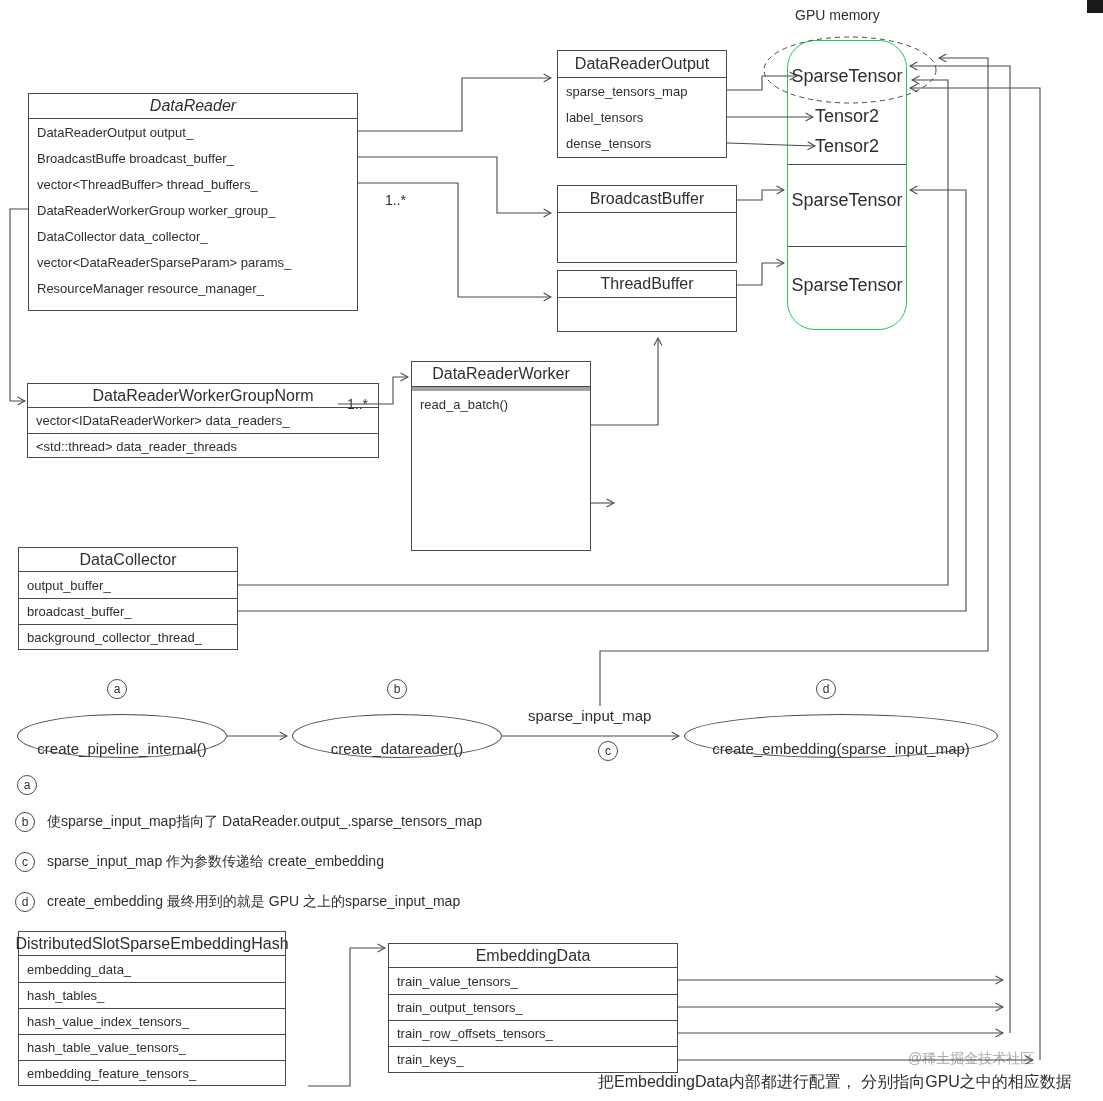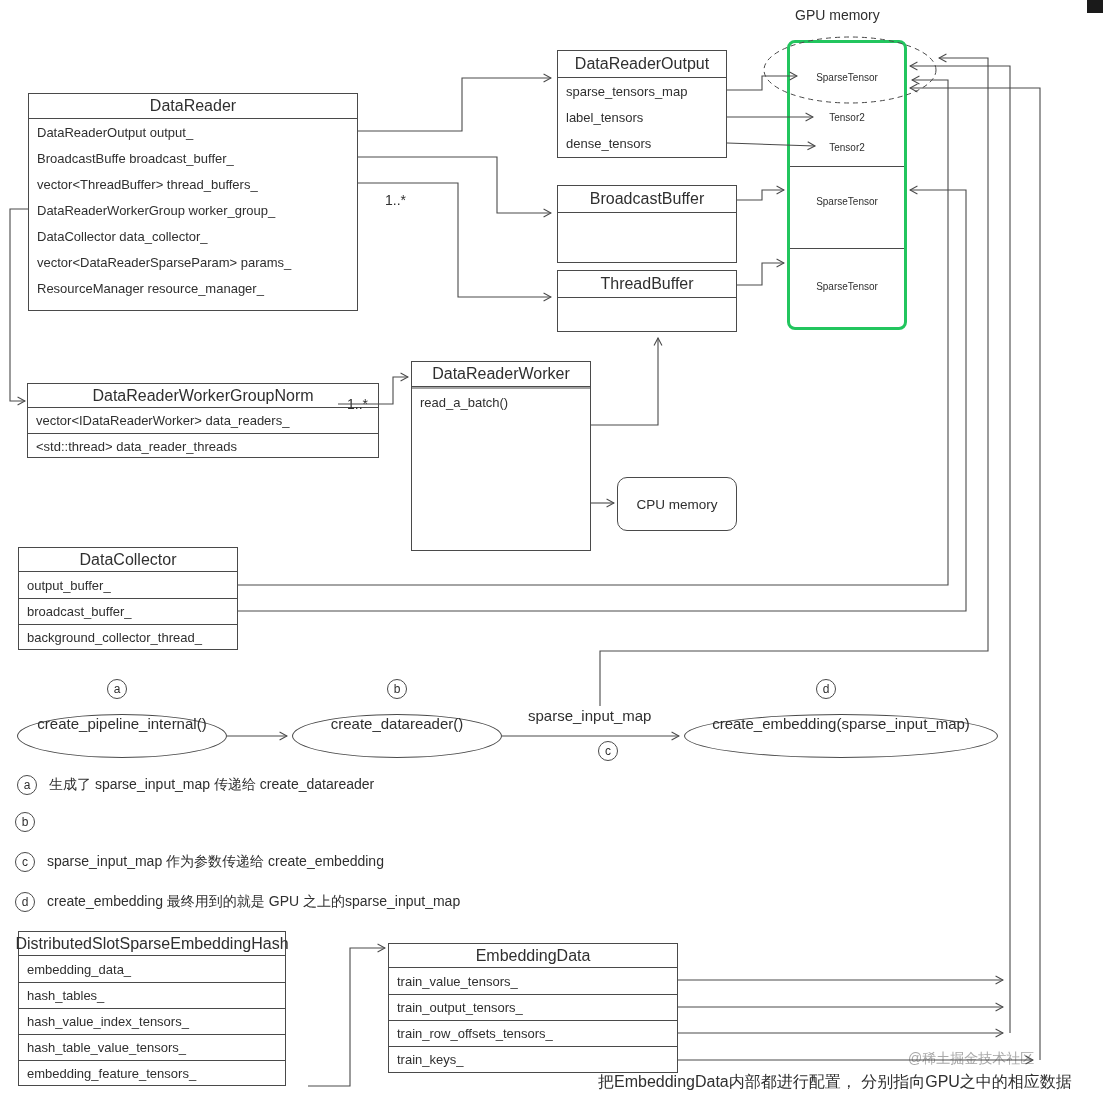--- a/index.html
+++ b/index.html
@@ -4,39 +4,39 @@
 <style>
   *{box-sizing:border-box;margin:0;padding:0}
   html,body{background:#fff}
   body{font-family:"Liberation Sans","DejaVu Sans",sans-serif;color:#2f2f2f}
   .canvas{position:relative;width:1103px;height:1101px;background:#fff;overflow:hidden}
 
   .uml{position:absolute;border:1px solid #4a4a4a;background:#fff;font-size:13px;z-index:2}
   .uml .title{display:flex;align-items:center;justify-content:center;border-bottom:1px solid #4a4a4a;font-size:16px;white-space:nowrap}
   .uml .row{display:flex;align-items:center;padding:0 8px;white-space:nowrap;overflow:hidden}
   .sep .row + .row{border-top:1px solid #4a4a4a}
-  .em{}
+  .em{font-style:italic}
 
   .dr  .title{height:25px} .dr  .row{height:26px}
   .dro .title{height:27px} .dro .row{height:26px}
   .bb  .title{height:27px}
   .wg  .title{height:24px} .wg  .row{height:25px}
   .wk  .title{height:25px} .wk  .row{height:26px}
   .wk  .fields{padding-bottom:8px}
-  .wk  .methods{border-top:2px solid #a3a3a3}
+  .wk  .methods{border-top:4px solid #a3a3a3}
   .dc  .title{height:24px} .dc  .row{height:26px}
   .emb .title{height:24px} .emb .row{height:26px}
 
-  .gpu{position:absolute;border:3px solid #22c55e;border-radius:8px;background:#fff;font-size:10px;z-index:2}
+  .gpu{position:absolute;border:1px solid #22c55e;border-radius:28px;background:#fff;font-size:18px;z-index:2}
   .gt{position:absolute;left:0;width:100%;text-align:center;height:22px;line-height:22px;white-space:nowrap}
   .gdiv{position:absolute;left:0;width:100%;border-top:1px solid #4a4a4a}
 
   .cpu{position:absolute;border:1px solid #4a4a4a;border-radius:10px;display:flex;align-items:center;justify-content:center;font-size:13.5px;background:#fff;z-index:2}
 
-  .fe{position:absolute;border:1px solid #4a4a4a;border-radius:50%;display:flex;align-items:flex-start;justify-content:center;font-size:15px;background:#fff;z-index:2;white-space:nowrap}
+  .fe{position:absolute;border:1px solid #4a4a4a;border-radius:50%;display:flex;align-items:flex-end;justify-content:center;font-size:15px;background:#fff;z-index:2;white-space:nowrap}
 
   .badge{position:absolute;width:20px;height:20px;border:1px solid #4a4a4a;border-radius:50%;font-size:12px;display:flex;align-items:center;justify-content:center;background:#fff;z-index:3}
   .legend-row{position:absolute;display:flex;align-items:center;gap:12px;font-size:14px;z-index:2;white-space:nowrap}
   .legend-row .b{width:20px;height:20px;border:1px solid #4a4a4a;border-radius:50%;font-size:12px;display:flex;align-items:center;justify-content:center;flex:none}
 
   .lbl{position:absolute;font-size:14px;white-space:nowrap;z-index:3;background:transparent}
   .note{position:absolute;font-size:16px;white-space:nowrap;z-index:3}
   .watermark{position:absolute;color:#a8a8a8;font-size:14px;white-space:nowrap;z-index:3}
   .corner{position:absolute;background:#1a1a1a;z-index:4}
 
@@ -94,23 +94,20 @@
     <div class="row">&lt;std::thread&gt; data_reader_threads</div>
   </div>
 
   <div class="uml wk" style="left:411px;top:361px;width:180px;height:190px">
     <div class="title">DataReaderWorker</div>
     <div class="methods">
       <div class="row">read_a_batch()</div>
     </div>
   </div>
 
-  <div class="cpu" style="left:617px;top:477px;width:120px;height:54px">
-    <span>CPU memory</span>
-  </div>
 
   <div class="uml dc sep" style="left:18px;top:547px;width:220px;height:103px">
     <div class="title">DataCollector</div>
     <div class="row">output_buffer_</div>
     <div class="row">broadcast_buffer_</div>
     <div class="row">background_collector_thread_</div>
   </div>
 
   <div class="badge" style="left:107px;top:679px">a</div>
   <div class="badge" style="left:387px;top:679px">b</div>
@@ -123,24 +120,24 @@
   <div class="fe" style="left:292px;top:714px;width:210px;height:44px">
     <span>create_datareader()</span>
   </div>
   <div class="fe" style="left:684px;top:714px;width:314px;height:44px">
     <span>create_embedding(sparse_input_map)</span>
   </div>
   <div class="lbl" style="left:528px;top:707px;font-size:15px">sparse_input_map</div>
 
   <div class="legend-row" style="left:17px;top:775px">
     <span class="b">a</span>
-    <span>生成了 sparse_input_map 传递给 create_datareader</span>
   </div>
   <div class="legend-row" style="left:15px;top:812px">
     <span class="b">b</span>
+    <span>使sparse_input_map指向了 DataReader.output_.sparse_tensors_map</span>
   </div>
   <div class="legend-row" style="left:15px;top:852px">
     <span class="b">c</span>
     <span>sparse_input_map 作为参数传递给 create_embedding</span>
   </div>
   <div class="legend-row" style="left:15px;top:892px">
     <span class="b">d</span>
     <span>create_embedding 最终用到的就是 GPU 之上的sparse_input_map</span>
   </div>
 

